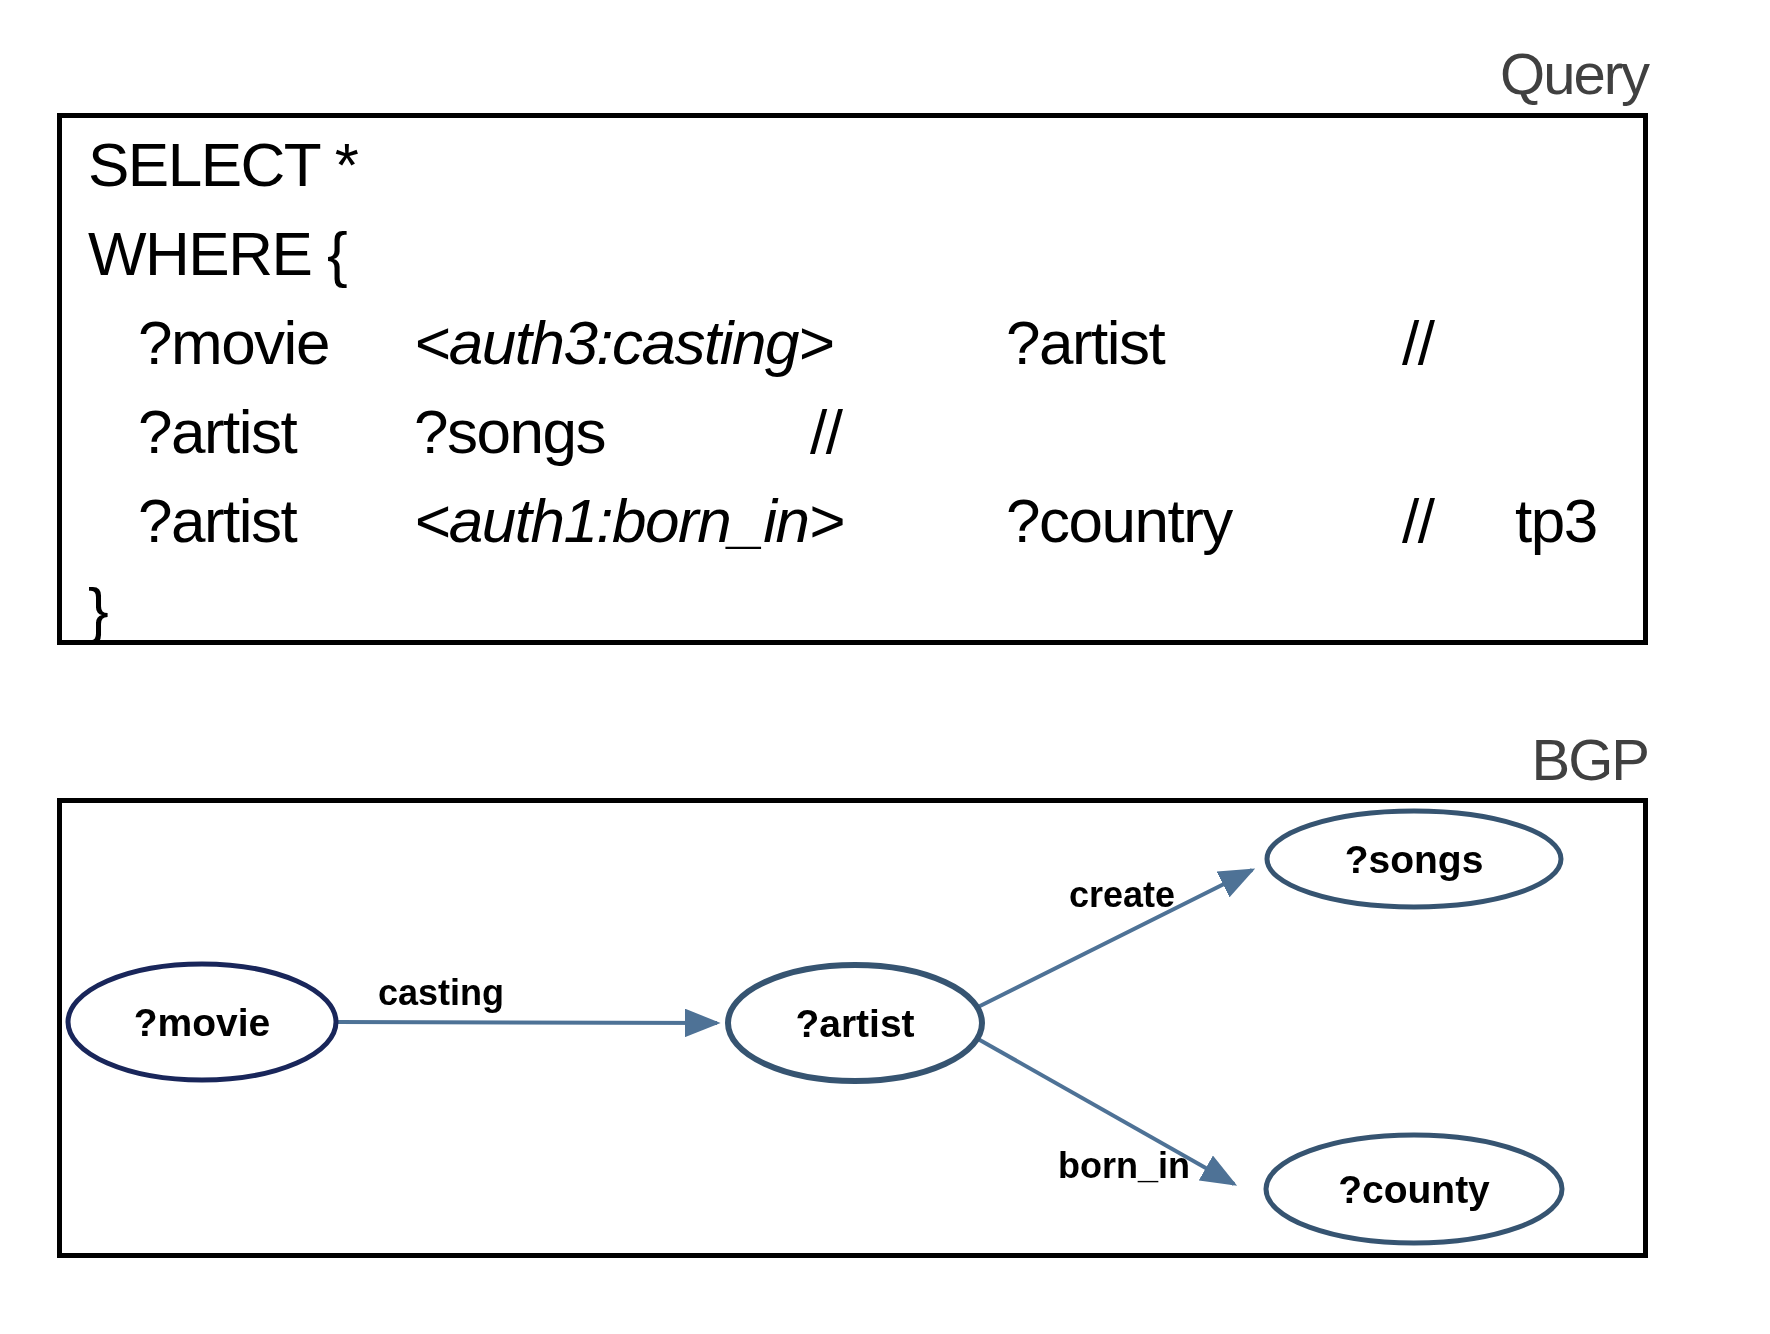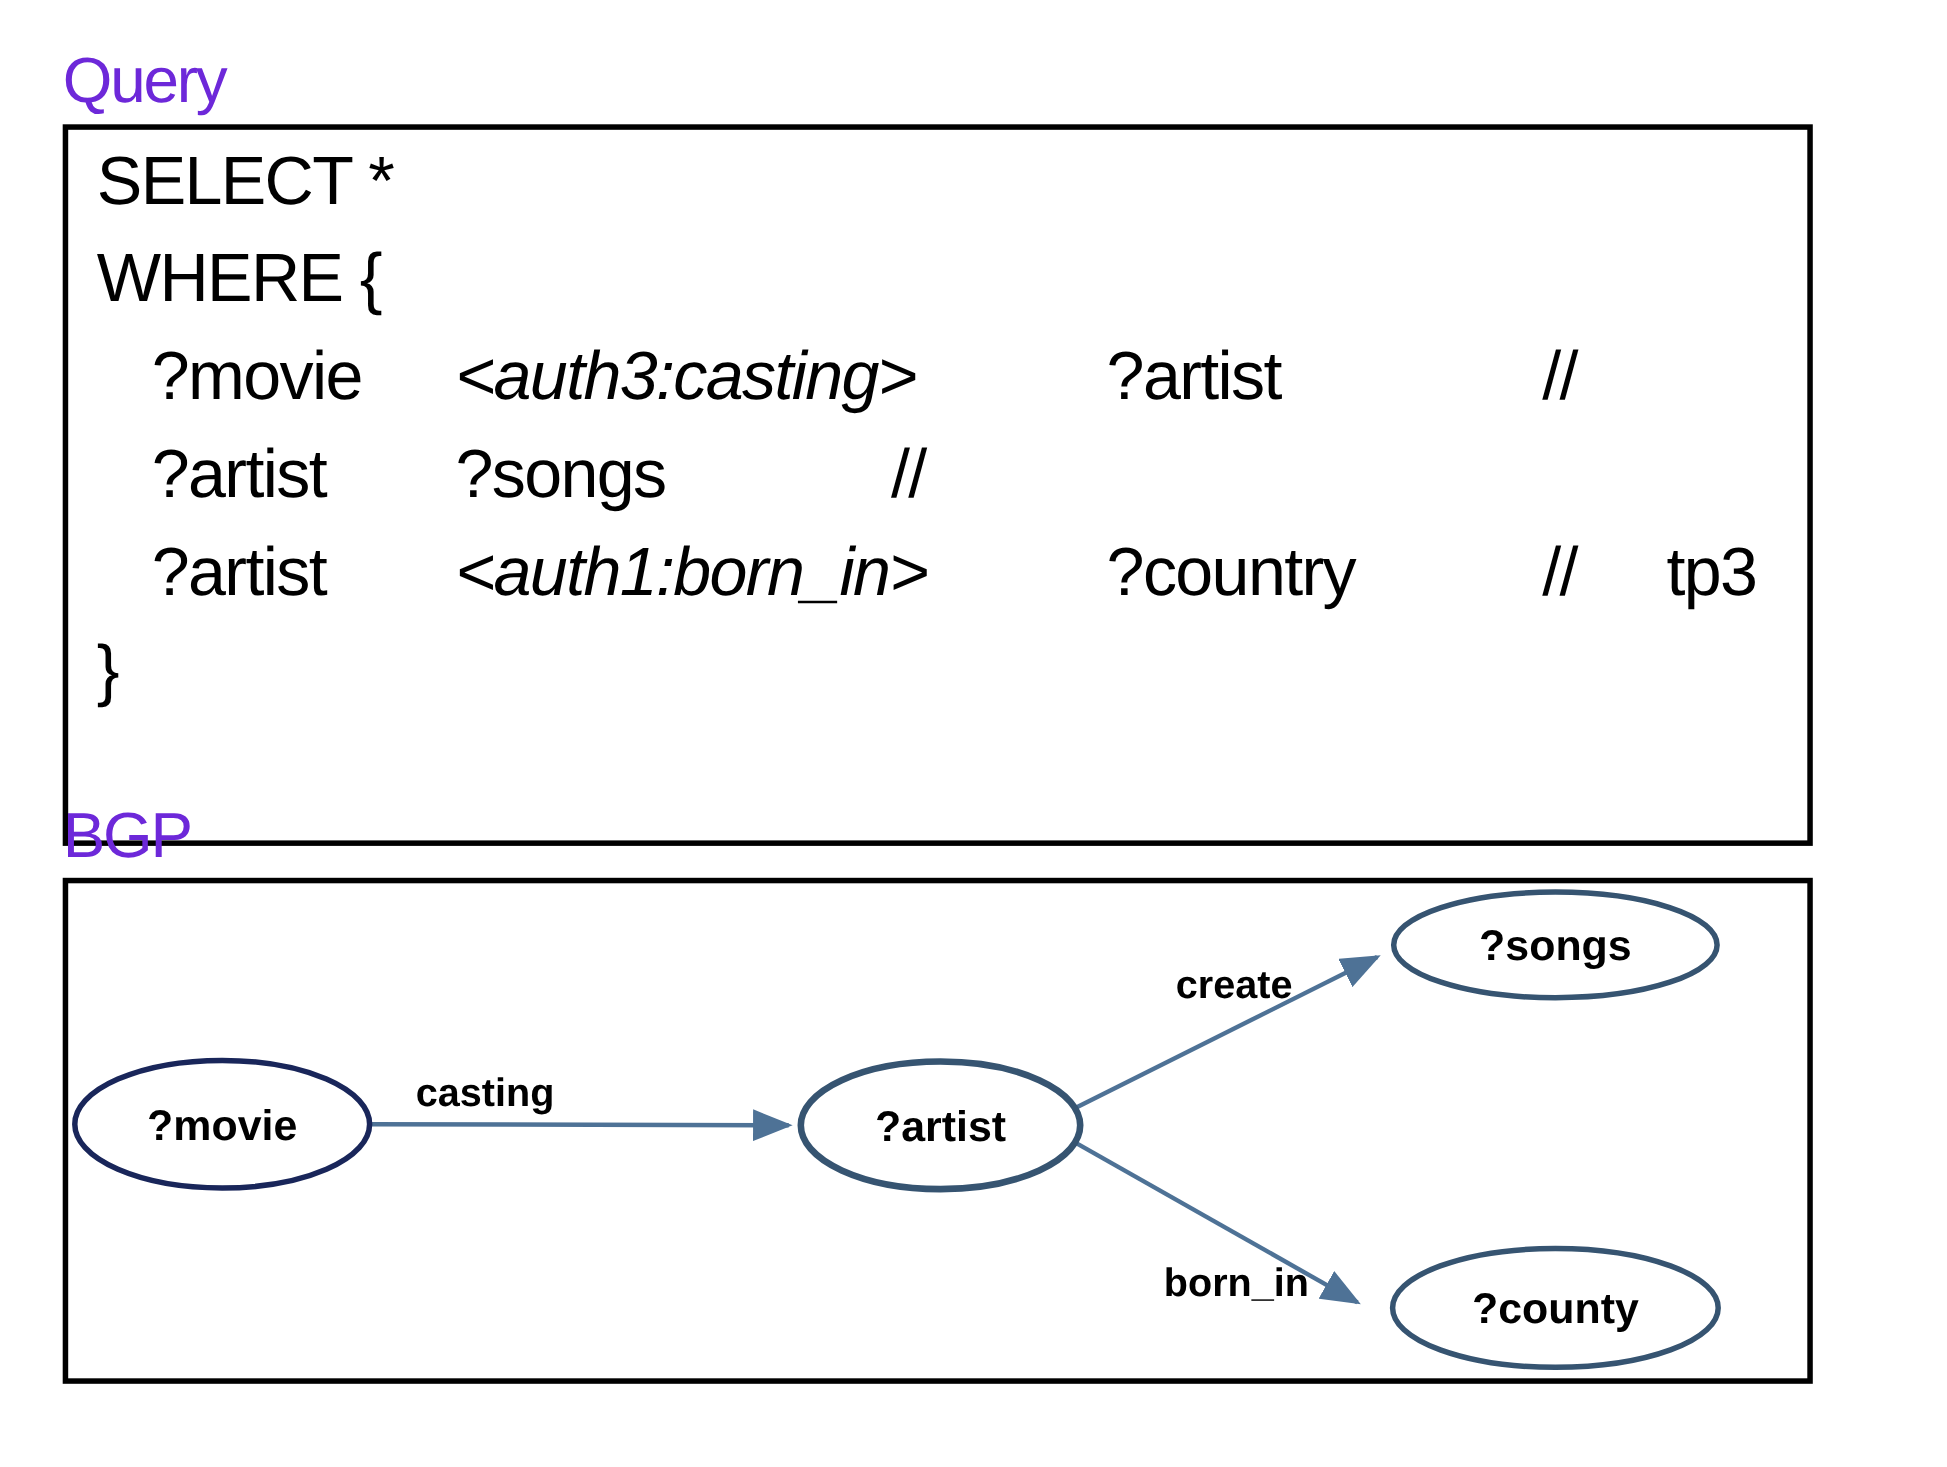--- a/index.html
+++ b/index.html
@@ -7,37 +7,37 @@
     width: 1770px; height: 1334px;
     background: #ffffff;
     font-family: "Liberation Sans", sans-serif;
     color: #000;
     overflow: hidden;
     position: relative;
   }
   .panel-title {
     position: absolute;
     left: 57px; width: 1591px;
-    text-align: left;
+    text-align: right;
     font-size: 58px;
     letter-spacing: -2px;
-    color: #6d28d9;
+    color: #404040;
     white-space: nowrap;
   }
   #query-title { top: 40px; }
   #bgp-title   { top: 726px; }
 
   .frame-box {
     position: absolute;
     left: 57px; width: 1591px;
     border: 5px solid #000;
     box-sizing: border-box;
     background: #fff;
   }
-  #query-box { top: 113px; height: 656px; }
+  #query-box { top: 113px; height: 532px; }
   #bgp-box   { top: 798px; height: 460px; }
 
   .code {
     padding: 2px 0 0 26px;
     font-size: 62px;
     line-height: 89px;
     letter-spacing: -1.5px;
     white-space: nowrap;
   }
   .code-line { height: 89px; }

